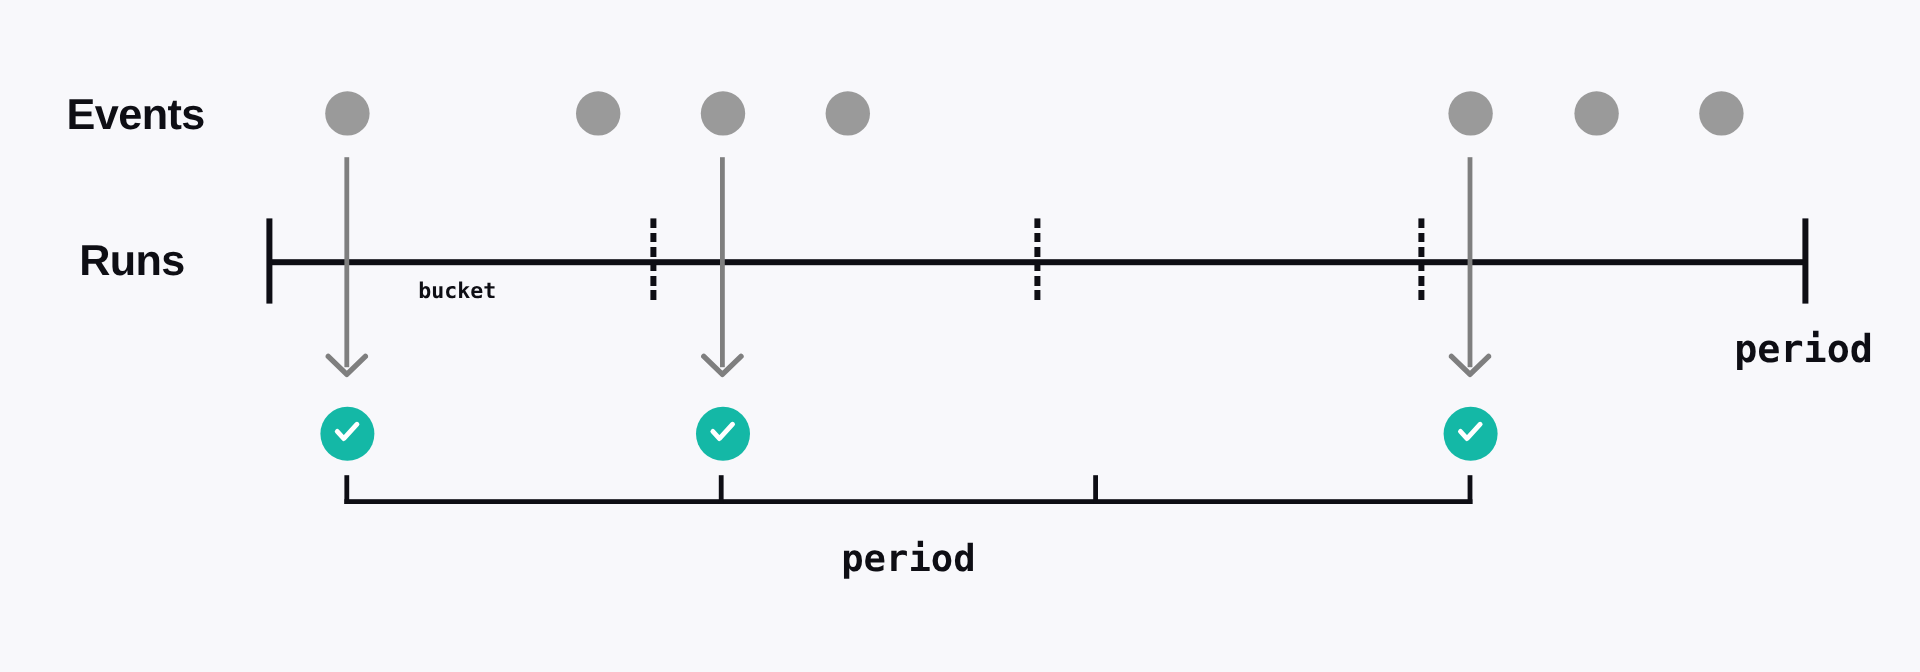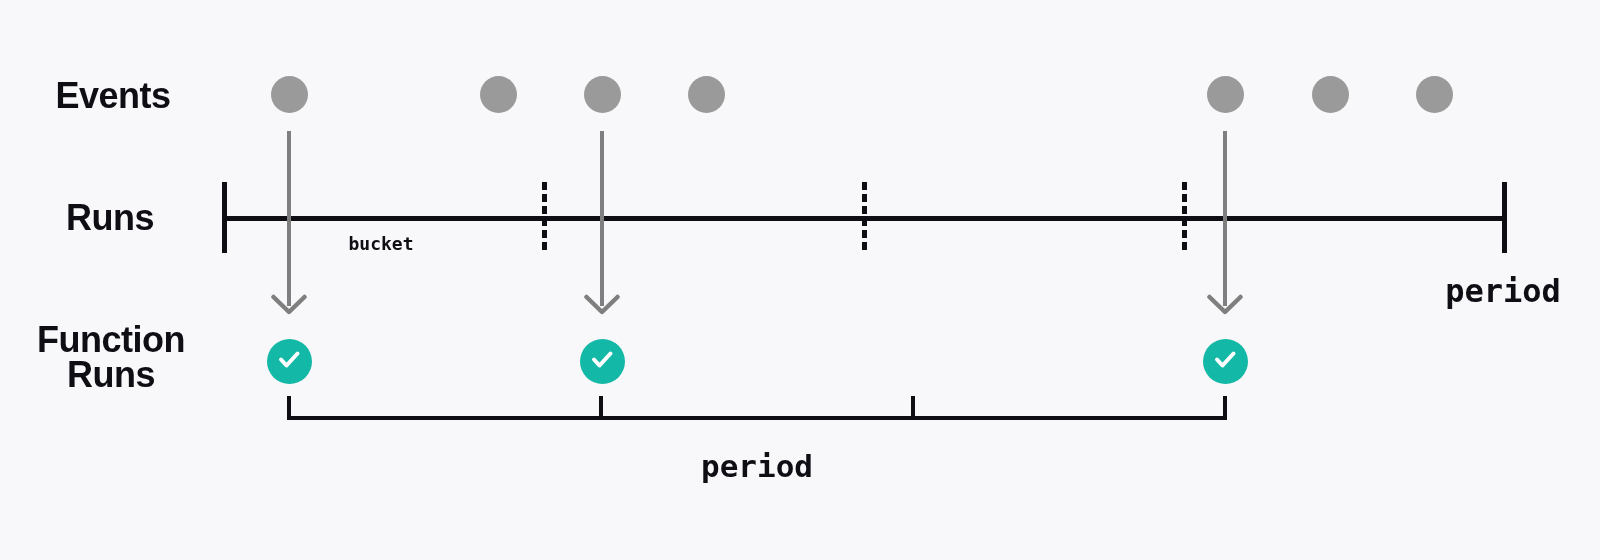--- a/index.html
+++ b/index.html
@@ -79,24 +79,20 @@
 </style>
 </head>
 <body>
 
 <div id="canvas" style="--background: #f8f8fb; --ink: #0e0e14; --event-dot: #9a9a9a; --arrow: #7f7f7f; --run-badge: #14b8a6; --check: #ffffff;">
 
   <div class="row-label" style="left:113px; top:95px;">Events</div>
 
   <div class="row-label" style="left:110px; top:217px;">Runs</div>
 
-  <div class="row-label" style="left:111px; top:357px;">
-    <div>Function</div>
-    <div>Runs</div>
-  </div>
 
   <div id="dots-layer">
       <div class="event-dot" style="left: 270.5px; top: 76px;"></div>
       <div class="event-dot" style="left: 479.5px; top: 76px;"></div>
       <div class="event-dot" style="left: 583.5px; top: 76px;"></div>
       <div class="event-dot" style="left: 687.5px; top: 76px;"></div>
       <div class="event-dot" style="left: 1206.5px; top: 76px;"></div>
       <div class="event-dot" style="left: 1311.5px; top: 76px;"></div>
       <div class="event-dot" style="left: 1415.5px; top: 76px;"></div>
     </div>

